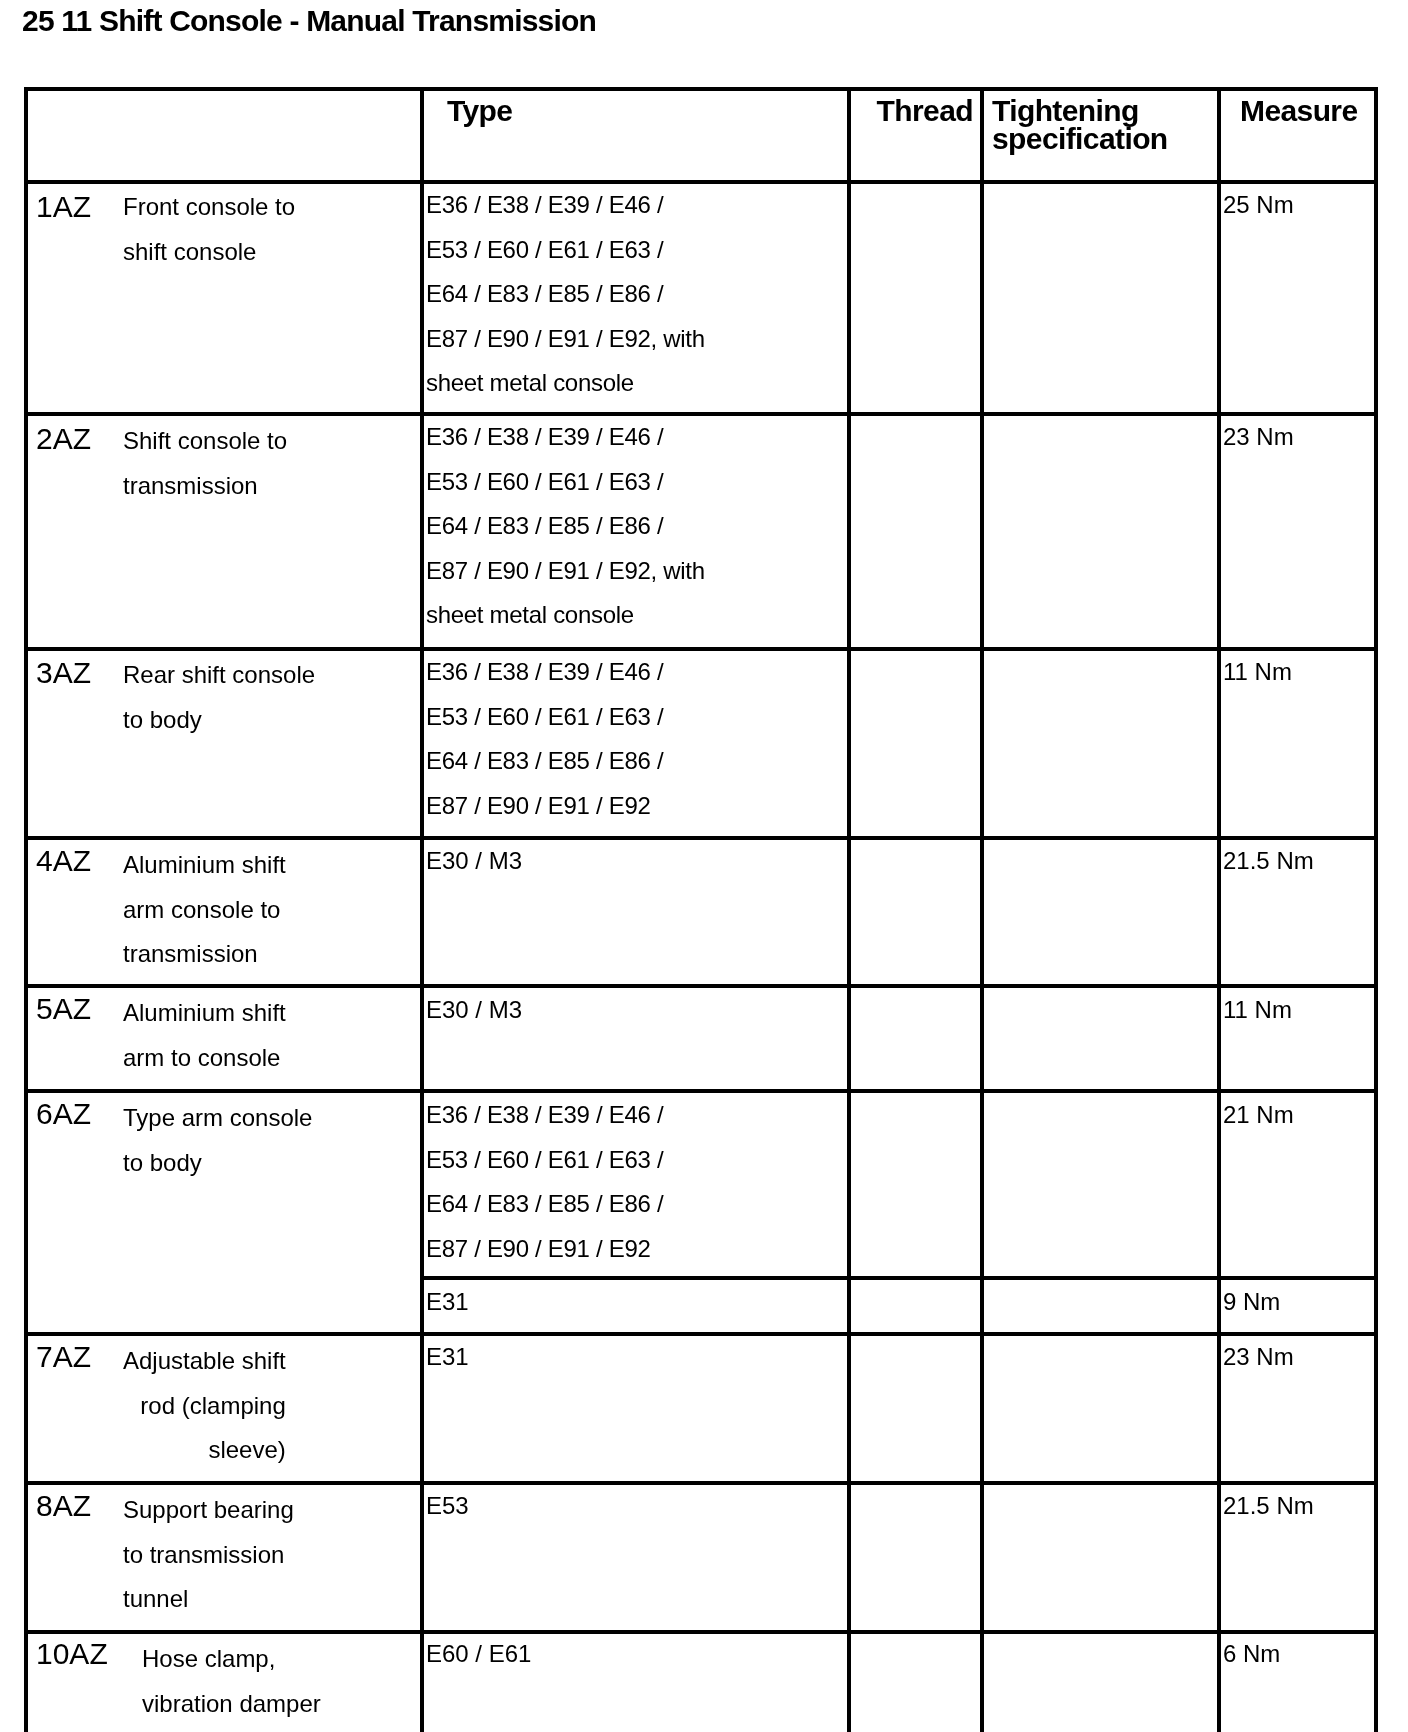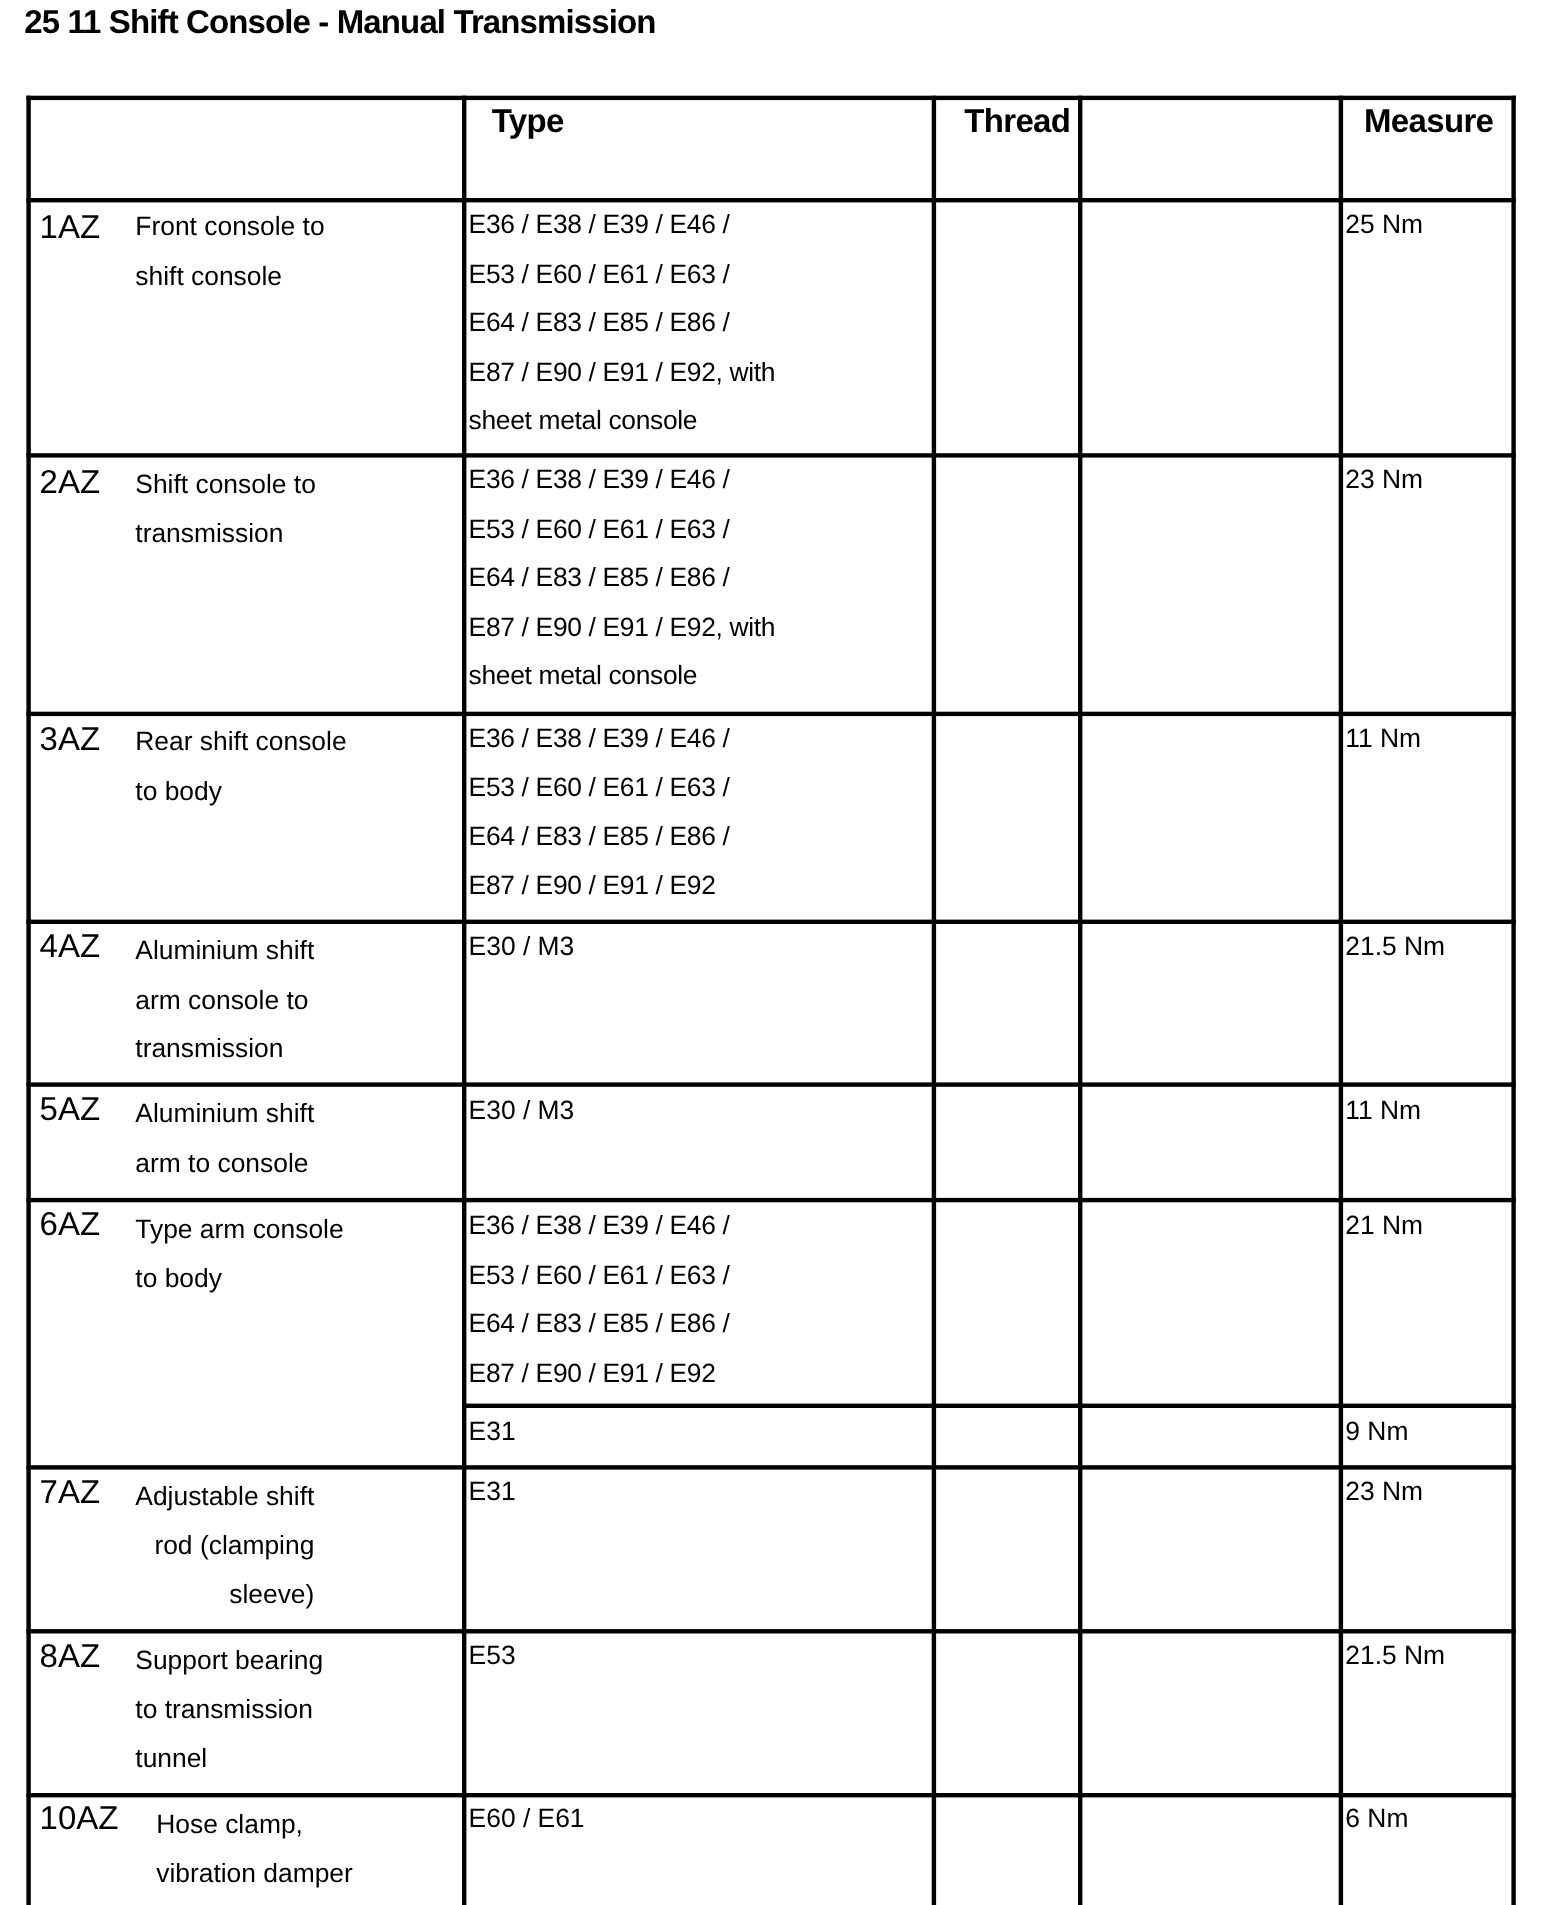--- a/index.html
+++ b/index.html
@@ -37,20 +37,22 @@
   <div class="hline" style="left:0;top:749px;width:1354px;"></div>
   <div class="hline" style="left:0;top:897px;width:1354px;"></div>
   <div class="hline" style="left:0;top:1002px;width:1354px;"></div>
   <div class="hline" style="left:396px;top:1189px;width:958px;"></div>
   <div class="hline" style="left:0;top:1245px;width:1354px;"></div>
   <div class="hline" style="left:0;top:1394px;width:1354px;"></div>
   <div class="hline" style="left:0;top:1543px;width:1354px;"></div>
 
   <div class="hdr" style="left:423px;top:10px;">Type</div>
   <div class="hdr" style="left:829px;top:10px;width:120px;text-align:right;">Thread</div>
+  <div class="hdr" style="left:968px;top:10px;">Tightening
+specification</div>
   <div class="hdr" style="left:1216px;top:10px;width:136px;overflow:hidden;">Measure</div>
 
   <div class="code" style="left:12px;top:98px;">1AZ</div>
   <div class="cell" style="left:99px;top:98px;">Front console to
 shift console</div>
   <div class="cell" style="left:402px;top:96px;letter-spacing:-0.3px;">E36 / E38 / E39 / E46 /
 E53 / E60 / E61 / E63 /
 E64 / E83 / E85 / E86 /
 E87 / E90 / E91 / E92, with
 sheet metal console</div>

